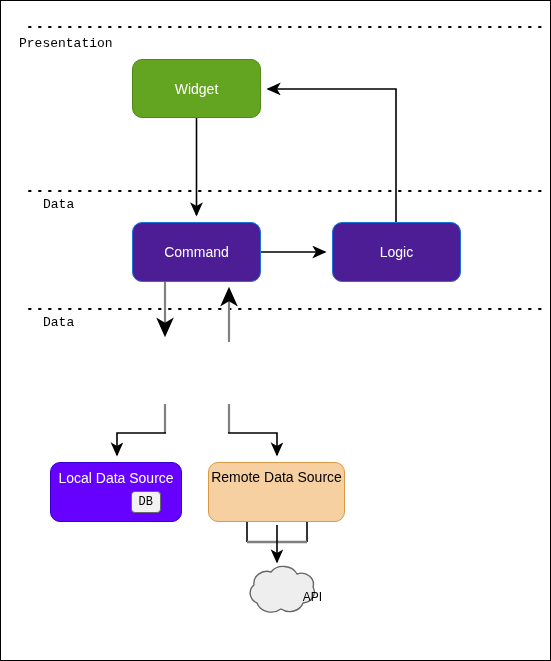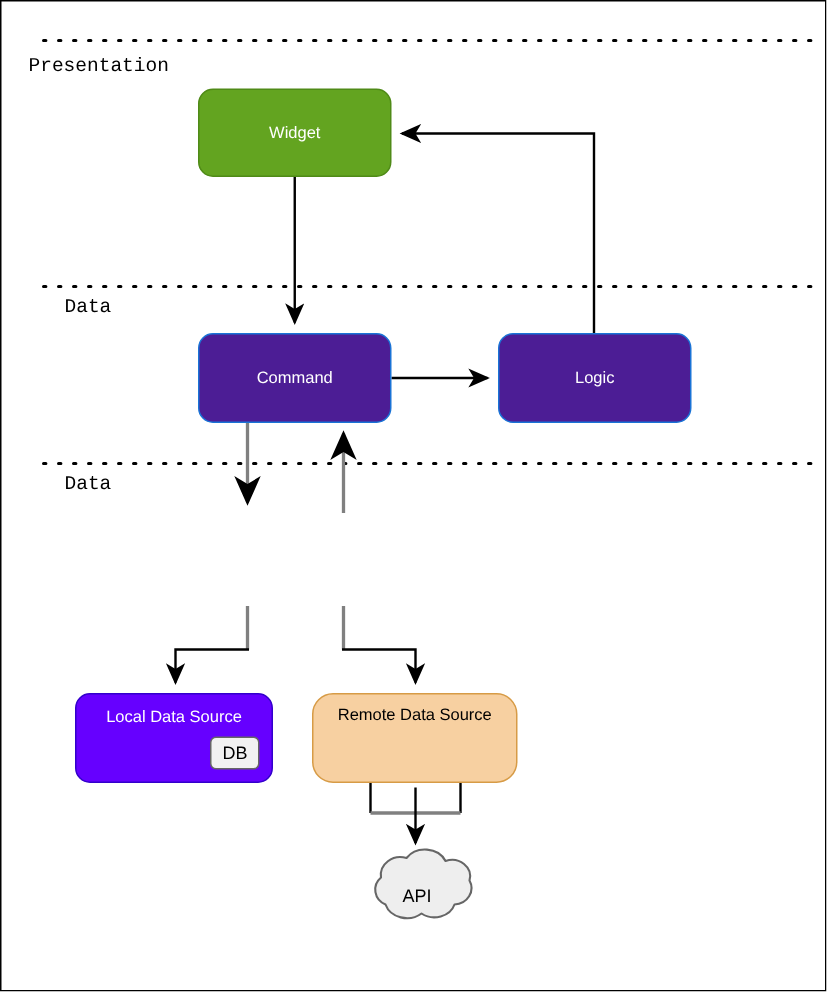--- a/index.html
+++ b/index.html
@@ -29,30 +29,30 @@
     position: absolute;
     box-sizing: border-box;
     border-radius: 10px;
     border: 1px solid;
     display: flex;
     flex-direction: column;
     align-items: center;
     justify-content: center;
   }
   .node-label {
-    font-size: 11px;
+    font-size: 14px;
     line-height: 16px;
     text-align: right;
     white-space: nowrap;
   }
   .node-green  { background: #63A420; border-color: #4F8A17; }
   .node-blue   { background: #4c1d95; border-color: #1A73D6; }
   .node-orange { background: #EF9E16; border-color: #C97E05; }
   .node-purple { background: #6600FF; border-color: #3300CC; }
-  .node-peach  { background: #F7D0A1; border-color: #D79B46; border-radius: 14px; }
+  .node-peach  { background: #F7D0A1; border-color: #D79B46; }
   .label-white { color: #ffffff; }
   .label-black { color: #000000; }
 
   .chip-row {
     display: flex;
     gap: 7px;
     margin-top: 5px;
   }
   .chip {
     background: #F2F2F2;
@@ -61,40 +61,41 @@
     color: #000000;
     font-size: 12px;
     line-height: 14px;
     padding: 3px 7px;
     white-space: nowrap;
   }
   .local-inner {
     width: 100%;
     display: flex;
     justify-content: flex-end;
-    padding-right: 8px;
+    padding-right: 20px;
     box-sizing: border-box;
     margin-top: 5px;
+    font-family: Liberation Mono, monospace;
   }
 
   .layer-label {
     position: absolute;
     font-size: 13px;
     line-height: 15px;
     color: #000000;
     white-space: nowrap;
     font-family: Liberation Mono, monospace;
   }
 
   .cloud-label {
     position: absolute;
     font-size: 12px;
     line-height: 14px;
     color: #000000;
-    text-align: center;
+    text-align: right;
     white-space: nowrap;
   }
 </style>
 </head>
 <body>
 
 <div id="canvas">
 
   <svg class="layer" viewBox="0 0 551 661" xmlns="http://www.w3.org/2000/svg">
     <defs>

